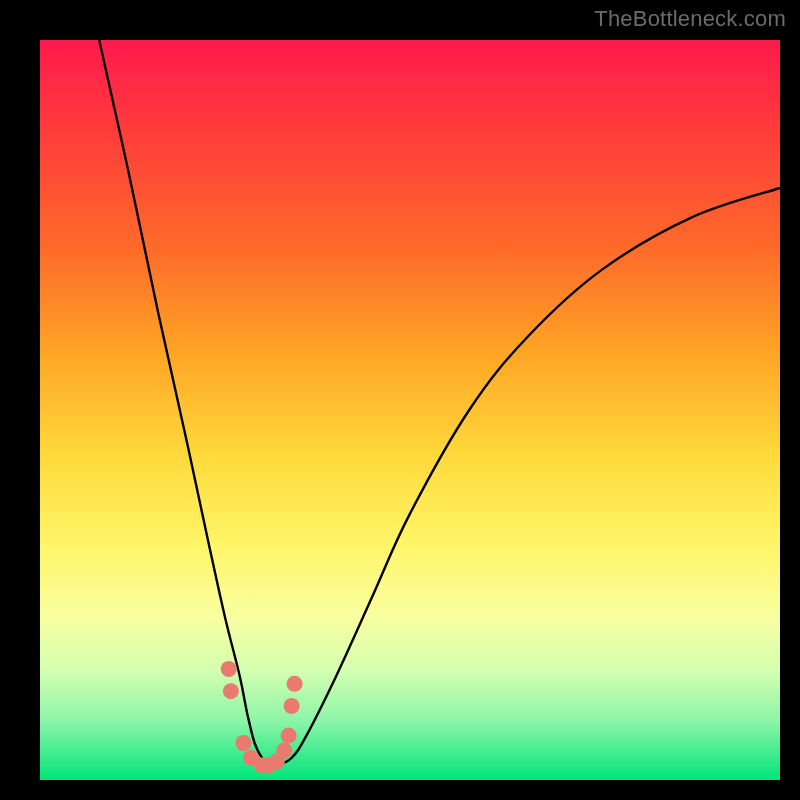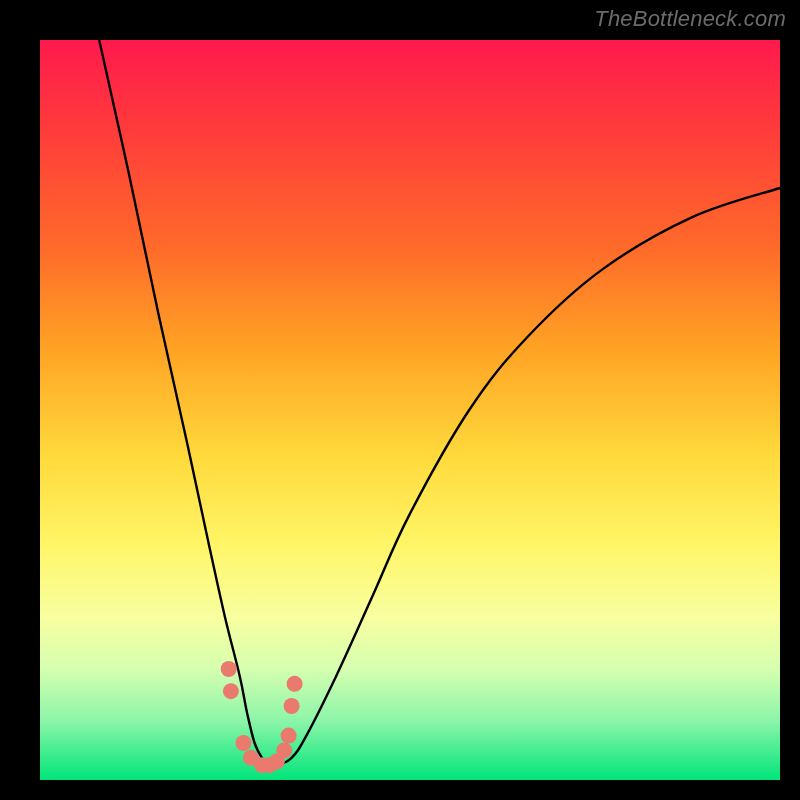--- a/index.html
+++ b/index.html
@@ -37,21 +37,20 @@
     );
   }
   .watermark {
     position: absolute;
     top: 6px;
     right: 14px;
     color: #6b6b6b;
     font-size: 22px;
     letter-spacing: 0.2px;
     user-select: none;
-    font-style: italic;
   }
   svg.curve {
     position: absolute;
     left: 0;
     top: 0;
     width: 740px;
     height: 740px;
     overflow: visible;
   }
   .curve path {

